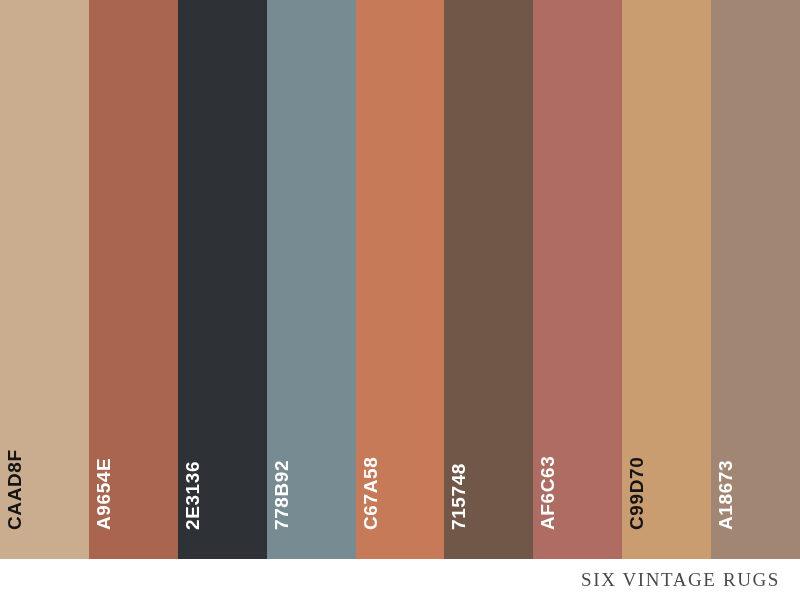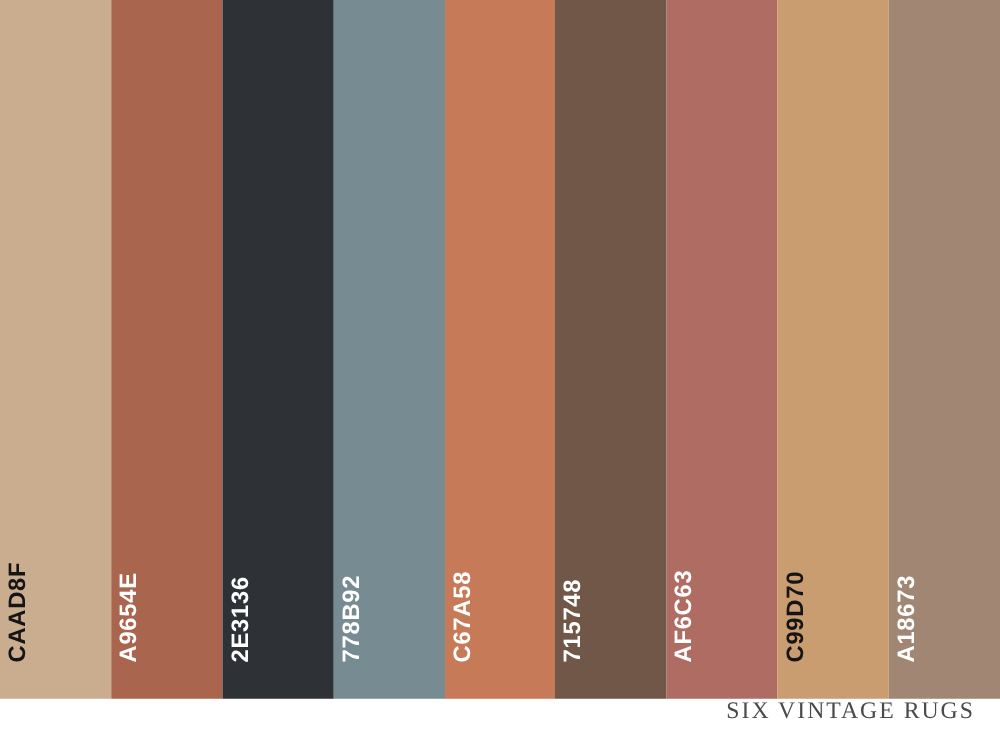--- a/index.html
+++ b/index.html
@@ -71,21 +71,21 @@
     color: #ffffff;
   }
 
   #caption-bar {
     position: absolute;
     left: 0;
     top: 559px;
     width: 800px;
     height: 41px;
     display: flex;
-    align-items: flex-start;
+    align-items: center;
     justify-content: flex-end;
     box-sizing: border-box;
     padding-right: 20px;
   }
 
   #caption-text {
     font-family: "Liberation Serif", serif;
     font-size: 19px;
     letter-spacing: 1.6px;
     color: #4a4a4a;

